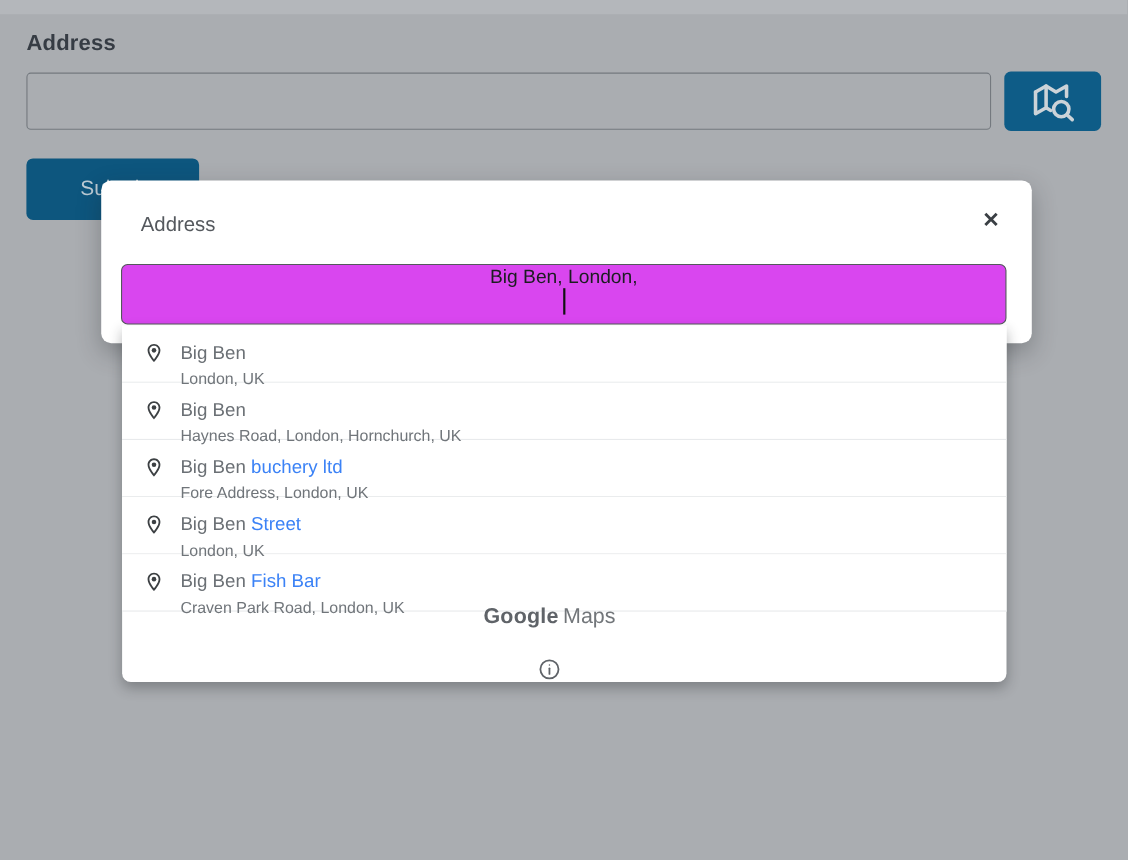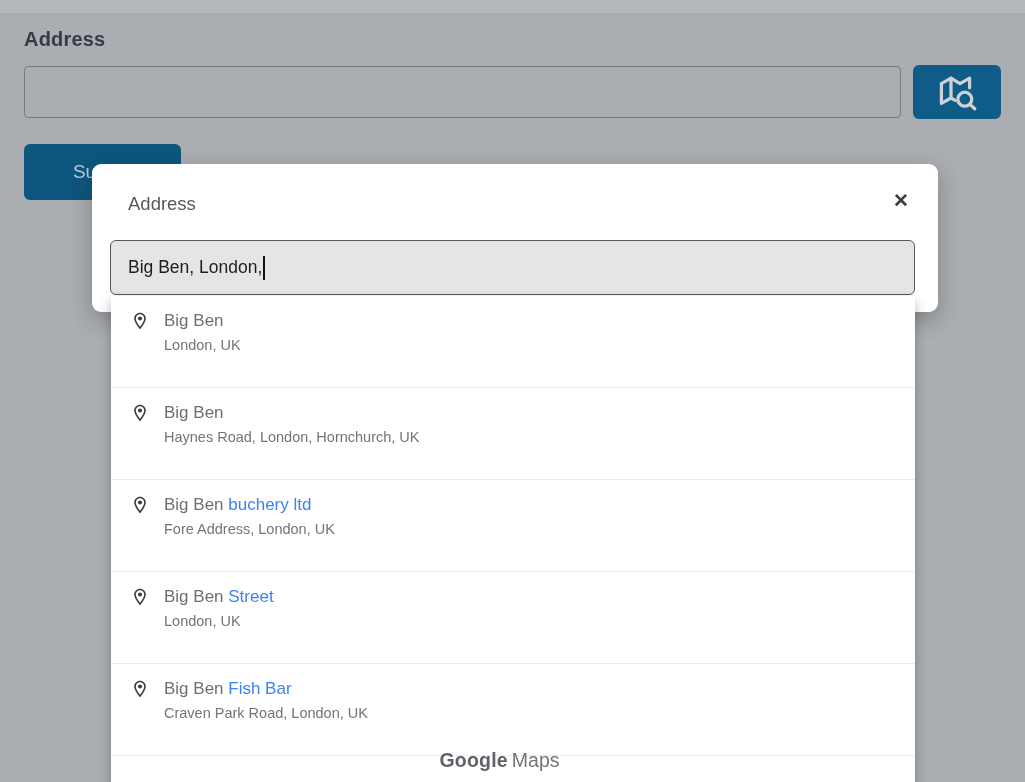--- a/index.html
+++ b/index.html
@@ -50,39 +50,39 @@
     font-size: 18.5px; color: #55595e;
   }
   .modal-close {
     position: absolute; right: 24px; top: 24px;
     width: 26px; height: 26px; border: none; background: transparent;
     font-size: 19px; font-weight: 700; color: #3a3f44; line-height: 26px;
     text-align: center; cursor: pointer; padding: 0;
   }
   .modal-input {
     position: absolute; left: 18px; top: 76px; width: 805px; height: 55px;
-    background: #e5e5e5; border: 1.6px solid #54585c; border-radius: 6px;
-    display: flex; align-items: center; padding: 12px 17px;
-    font-size: 17.5px; color: #1b1d20; cursor: text;
+    background: #d946ef; border: 1.6px solid #54585c; border-radius: 6px;
+    display: flex; align-items: center; padding: 0 17px;
+    font-size: 17.5px; color: #1b1d20; cursor: text; flex-direction: column;
   }
   .caret {
     display: inline-block; width: 1.6px; height: 24px; background: #111;
     margin-left: 1px; vertical-align: middle;
   }
 
   
   .dropdown {
     position: absolute; left: 111px; top: 296px; width: 804px;
     background: #ffffff; border-radius: 0 0 8px 8px;
     box-shadow: 0 5px 12px rgba(30,33,36,0.32);
     z-index: 20;
   }
   .sg-item {
     display: flex; align-items: flex-start;
-    height: 92px; padding: 12px 24px 0 19px;
+    height: 52px; padding: 12px 24px 0 19px;
     border-bottom: 1px solid #e8eaec;
     cursor: pointer; background: #fff;
   }
   .pin { width: 20px; height: 22px; margin: 2px 14px 0 0; flex: none; }
   .sg-main { font-size: 17px; line-height: 25px; }
   .sg-main .match { color: #6b7075; }
   .sg-main .rest  { color: #3b82f6; }
   .sg-sec { font-size: 14.5px; line-height: 22px; color: #70757a; margin-top: 1px; }
   .sg-footer {
     height: 64px; display: flex; align-items: center; justify-content: flex-end;

